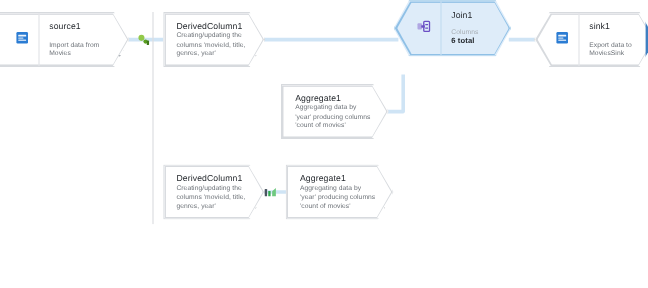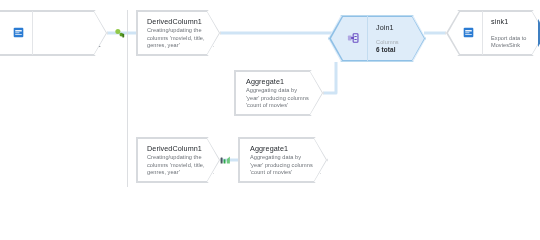--- a/index.html
+++ b/index.html
@@ -221,20 +221,24 @@
       <div class="node-gutter" style="margin-left:8px;">
         <span>
           <svg width="11" height="11" viewBox="0 0 16 16">
             <rect x="1" y="1" width="14" height="14" rx="1.5" fill="#2b7cd3"></rect>
             <rect x="3.2" y="4.2" width="9.6" height="2.3" rx="0.5" fill="#ffffff" opacity=".92"></rect>
             <rect x="3.2" y="7.6" width="6.2" height="1.6" rx="0.4" fill="#ffffff" opacity=".72"></rect>
             <rect x="3.2" y="10.2" width="9.6" height="1.6" rx="0.4" fill="#ffffff" opacity=".72"></rect>
           </svg>
         </span>
       </div>
+      <div class="node-text">
+        <div class="node-title">source1</div>
+        <div class="node-desc">Import data from Movies</div>
+      </div>
     </div>
     <div class="plus-btn" style="right:-1px; bottom:4px;"></div>
   </div>
 
   <div class="chip" style="left:112px; top:26px;">
     <svg width="13" height="13" viewBox="0 0 16 16">
       <circle cx="6" cy="5.6" r="3.1" fill="#8cc63f" opacity=".95"></circle>
       <circle cx="10.2" cy="9.4" r="2.2" fill="#5a9e20"></circle>
       <rect x="11.4" y="8.2" width="2.4" height="4.6" rx="0.5" fill="#3f7a18"></rect>
     </svg>
@@ -245,21 +249,21 @@
     <div class="node-fill"></div>
     <div class="node-body">
       <div class="node-text" style="padding-left:10px;">
         <div class="node-title">DerivedColumn1</div>
         <div class="node-desc">Creating/updating the columns 'movieId, title, genres, year'</div>
       </div>
     </div>
     <div class="plus-btn" style="right:-2px; bottom:4px;"></div>
   </div>
 
-  <div class="node chev-both selected" style="left:328px; top:15px; width:98px; height:47px;">
+  <div class="node chev-both selected" style="left:328px; top:0; width:98px; height:47px;">
     <div class="node-outline"></div>
     <div class="node-fill"></div>
     <div class="node-body">
       <div class="node-gutter" style="margin-left:9px;">
         <span>
           <svg width="12" height="12" viewBox="0 0 16 16">
             <rect x="1.2" y="4.6" width="5" height="6.8" rx="1" fill="#8a6fd1" opacity=".55"></rect>
             <rect x="8.2" y="2.4" width="6.4" height="11.2" rx="1" fill="none" stroke="#6b4fc4" stroke-width="1.5"></rect>
             <rect x="5.4" y="6.6" width="4" height="2.8" rx="0.6" fill="#6b4fc4"></rect>
             <rect x="9.8" y="5.2" width="3.2" height="1.5" rx="0.4" fill="#6b4fc4"></rect>

